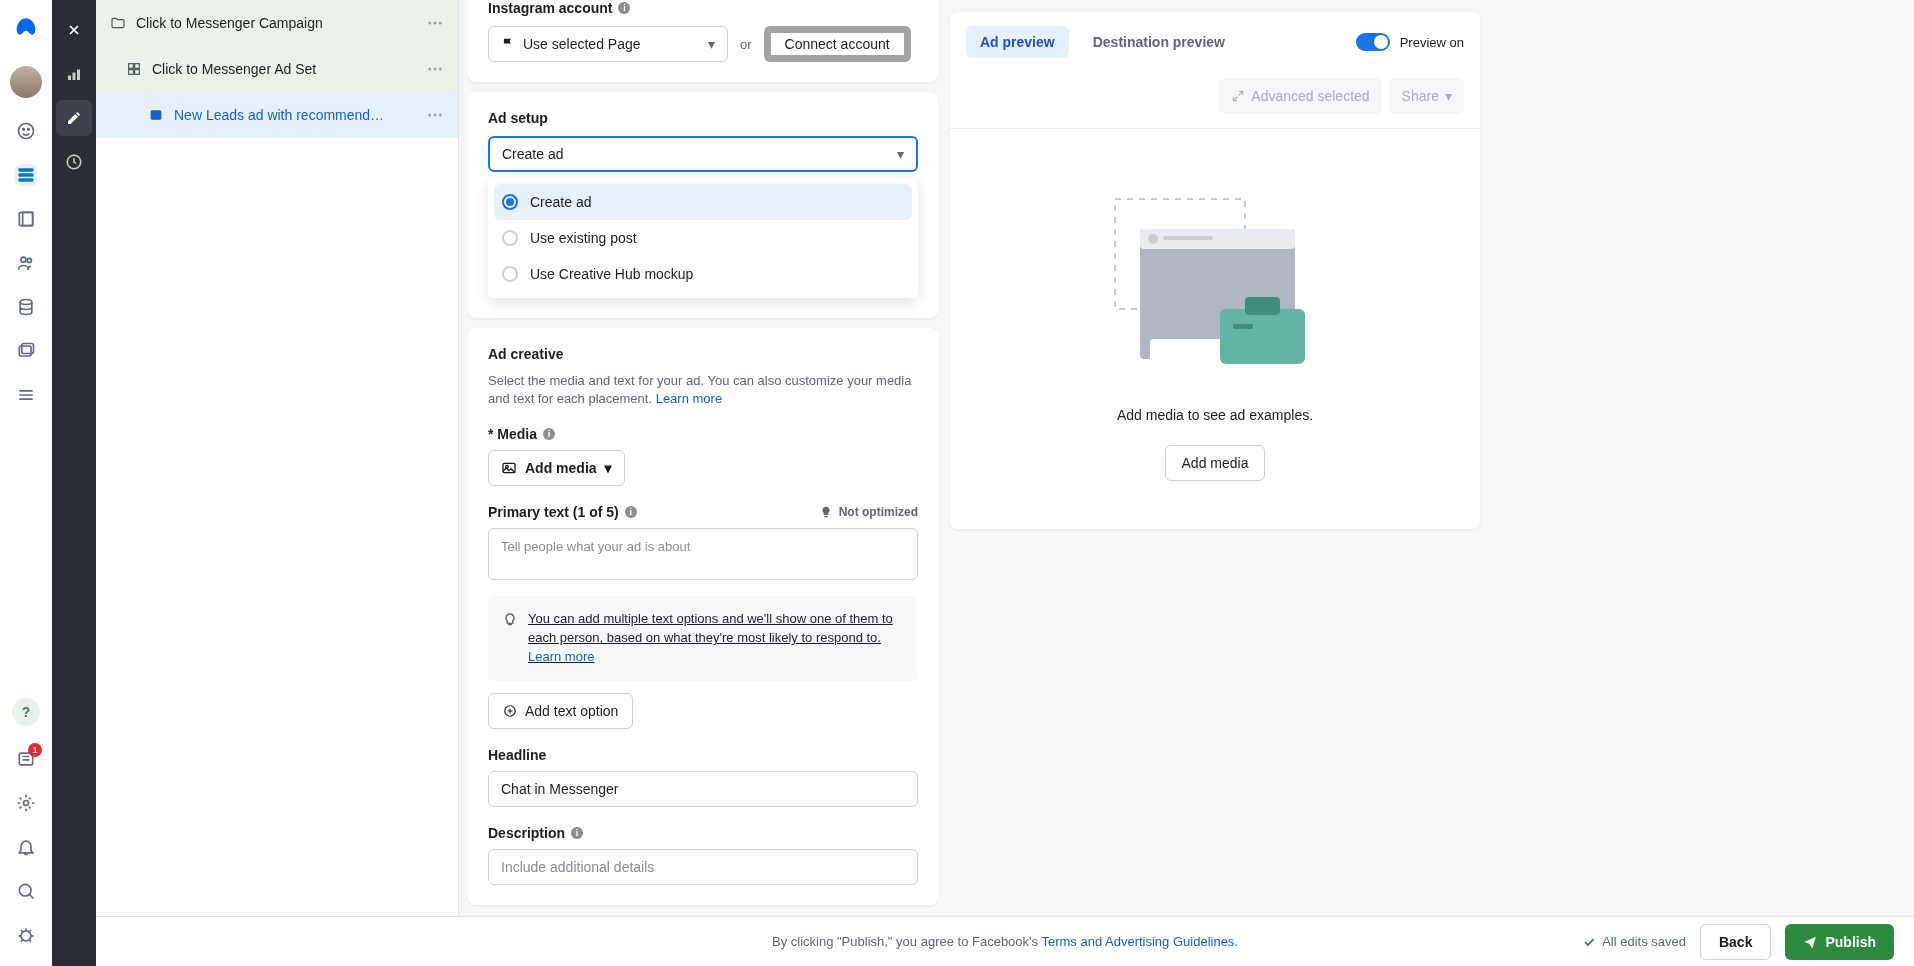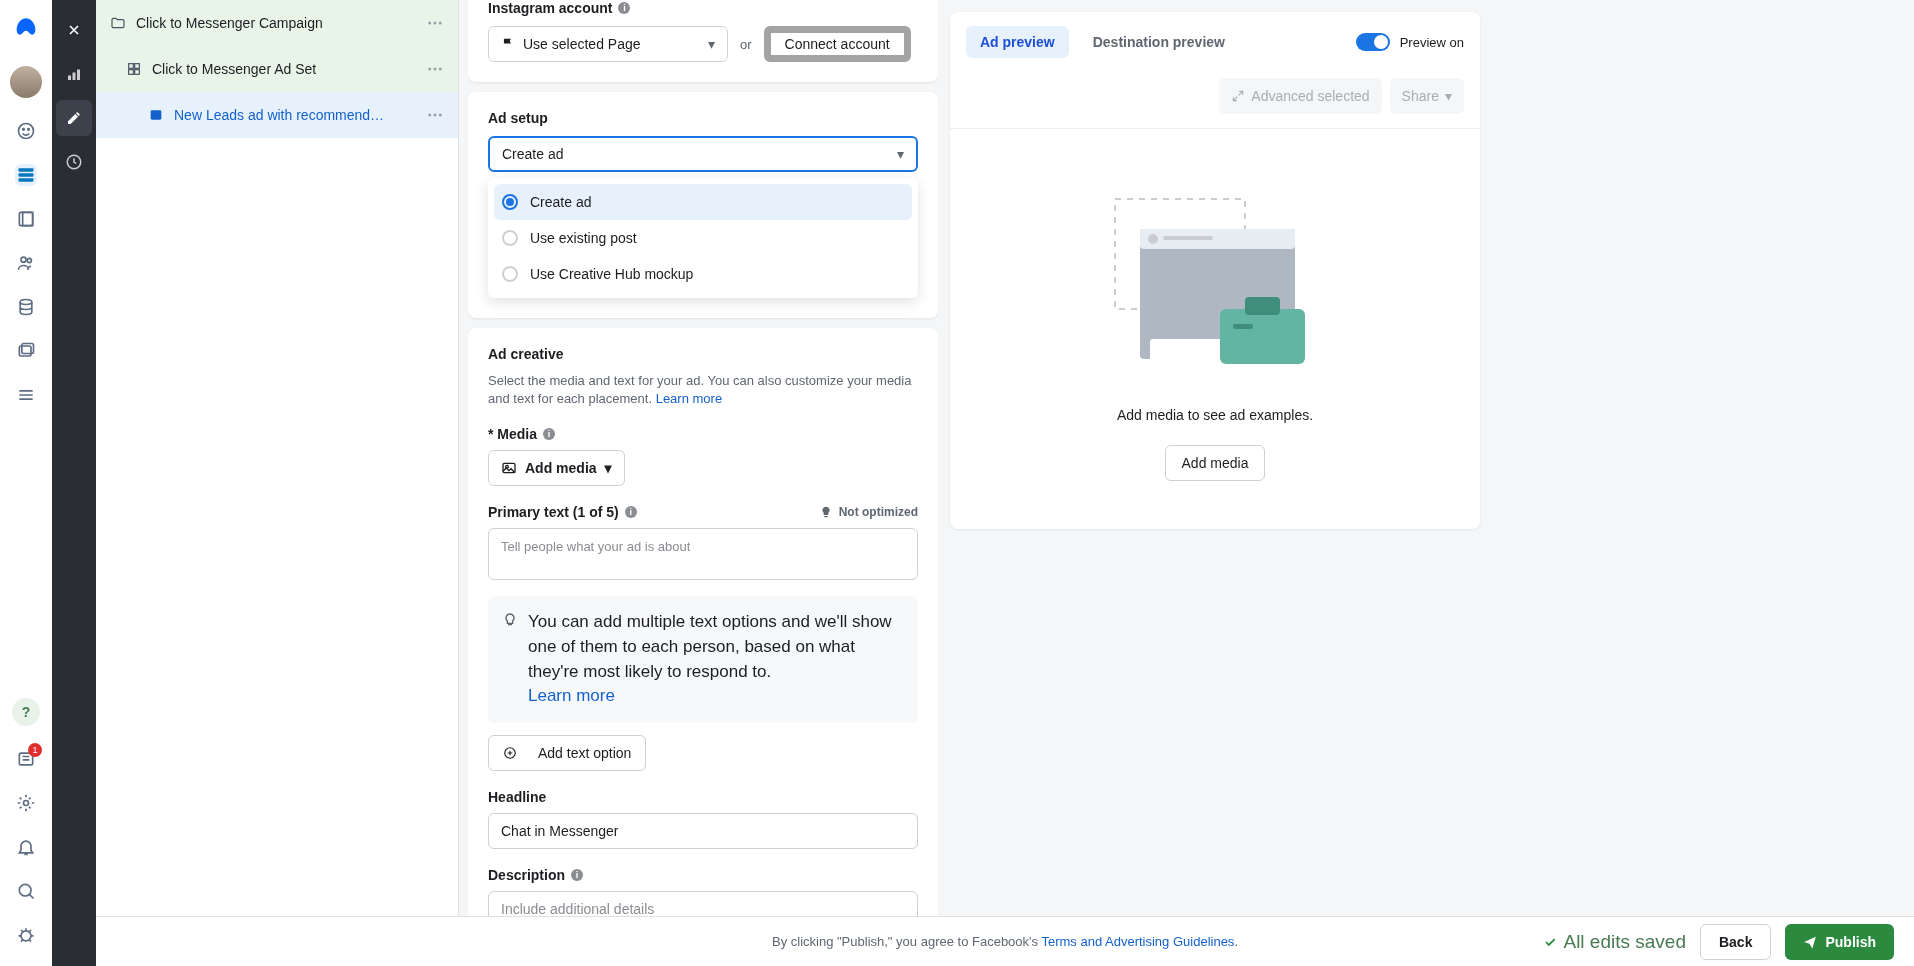--- a/index.html
+++ b/index.html
@@ -66,42 +66,42 @@
 .add-media-btn { display: inline-flex; align-items: center; gap: 8px; height: 36px; padding: 0 12px; border: 1px solid #ced0d4; border-radius: 6px; background: #fff; font-size: 14px; font-weight: 600; color: #1c1e21; cursor: pointer; }
 .textarea { width: 100%; min-height: 52px; border: 1px solid #ced0d4; border-radius: 6px; padding: 10px 12px; font-size: 13px; color: #1c1e21; resize: none; font-family: inherit; }
 .textarea::placeholder { color: #8a8d91; }
 .input { width: 100%; height: 36px; border: 1px solid #ced0d4; border-radius: 6px; padding: 0 12px; font-size: 14px; color: #1c1e21; font-family: inherit; }
 .input::placeholder { color: #8a8d91; }
 .not-opt { display: flex; align-items: center; gap: 6px; font-size: 12px; color: #606770; font-weight: 600; }
 .not-opt .bulb { color: #606770; }
 .primary-row { display: flex; justify-content: space-between; align-items: center; }
 .tip-box { background: #f7f8fa; border-radius: 6px; padding: 14px; margin-top: 12px; display: flex; gap: 10px; }
 .tip-box .bulb-ico { color: #606770; flex-shrink: 0; margin-top: 2px; }
-.tip-box .tip-text { font-size: 17px; color: #1c1e21; line-height: 1.45; }
-.add-text-btn { display: inline-flex; align-items: center; gap: 21px; height: 36px; padding: 0 14px; border: 1px solid #ced0d4; border-radius: 6px; background: #fff; font-size: 14px; color: #1c1e21; cursor: pointer; margin-top: 12px; }
+.tip-box .tip-text { font-size: 13px; color: #1c1e21; line-height: 1.45; text-decoration: underline; }
+.add-text-btn { display: inline-flex; align-items: center; gap: 8px; height: 36px; padding: 0 14px; border: 1px solid #ced0d4; border-radius: 6px; background: #fff; font-size: 14px; color: #1c1e21; cursor: pointer; margin-top: 12px; }
 
 
 .preview-col { position: absolute; left: 854px; top: 12px; width: 530px; background: #fff; border-radius: 8px; box-shadow: 0 1px 3px rgba(0,0,0,0.08); padding-bottom: 28px; }
 .tabs-row { display: flex; align-items: center; padding: 14px 16px 10px 16px; gap: 10px; }
 .tab { padding: 8px 14px; border-radius: 6px; font-size: 14px; font-weight: 600; color: #606770; cursor: pointer; }
 .tab.active { background: #e6f1fb; color: #1d4ed8; }
 .toggle-wrap { margin-left: auto; display: flex; align-items: center; gap: 10px; font-size: 13px; color: #1c1e21; }
 .toggle { width: 34px; height: 18px; background: #1b74e4; border-radius: 10px; position: relative; cursor: pointer; }
 .toggle::after { content: ''; position: absolute; right: 2px; top: 2px; width: 14px; height: 14px; background: #fff; border-radius: 50%; }
 .toolbar-row { display: flex; justify-content: flex-end; gap: 8px; padding: 10px 16px 14px; border-bottom: 1px solid #eceeef; }
 .ghost-btn { height: 36px; padding: 0 12px; border-radius: 6px; background: #f5f6f7; color: #a9adb3; font-size: 14px; display: inline-flex; align-items: center; gap: 6px; cursor: not-allowed; }
 .preview-body { display: flex; flex-direction: column; align-items: center; padding: 60px 20px 20px; }
 .preview-msg { font-size: 14px; color: #1c1e21; margin: 18px 0 22px; }
 .preview-add-btn { height: 36px; padding: 0 16px; border: 1px solid #ced0d4; border-radius: 6px; background: #fff; font-size: 14px; color: #1c1e21; cursor: pointer; }
 
 
 .footer { position: absolute; left: 0; right: 0; bottom: 0; height: 50px; background: #fff; border-top: 1px solid #e0e0e0; display: flex; align-items: center; padding: 0 20px; z-index: 20; }
 .footer-left { position: absolute; left: 0; right: 0; text-align: center; font-size: 13px; color: #606770; pointer-events: none; }
 .footer-right { margin-left: auto; display: flex; align-items: center; gap: 14px; position: relative; z-index: 1; }
-.saved { display: flex; align-items: center; gap: 6px; font-size: 19px; color: #4a7a52; }
+.saved { display: flex; align-items: center; gap: 6px; font-size: 13px; color: #4a7a52; }
 .back-btn { height: 36px; padding: 0 18px; border: 1px solid #ced0d4; border-radius: 6px; background: #fff; font-size: 14px; font-weight: 600; color: #1c1e21; cursor: pointer; }
 .publish-btn { height: 36px; padding: 0 18px; border: none; border-radius: 6px; background: #2b8a3e; color: #fff; font-size: 14px; font-weight: 600; display: inline-flex; align-items: center; gap: 8px; cursor: pointer; }
 
 svg { display: block; }
 </style>
 </head>
 <body>
 
 <div class="rail">
   <div class="meta-logo">

